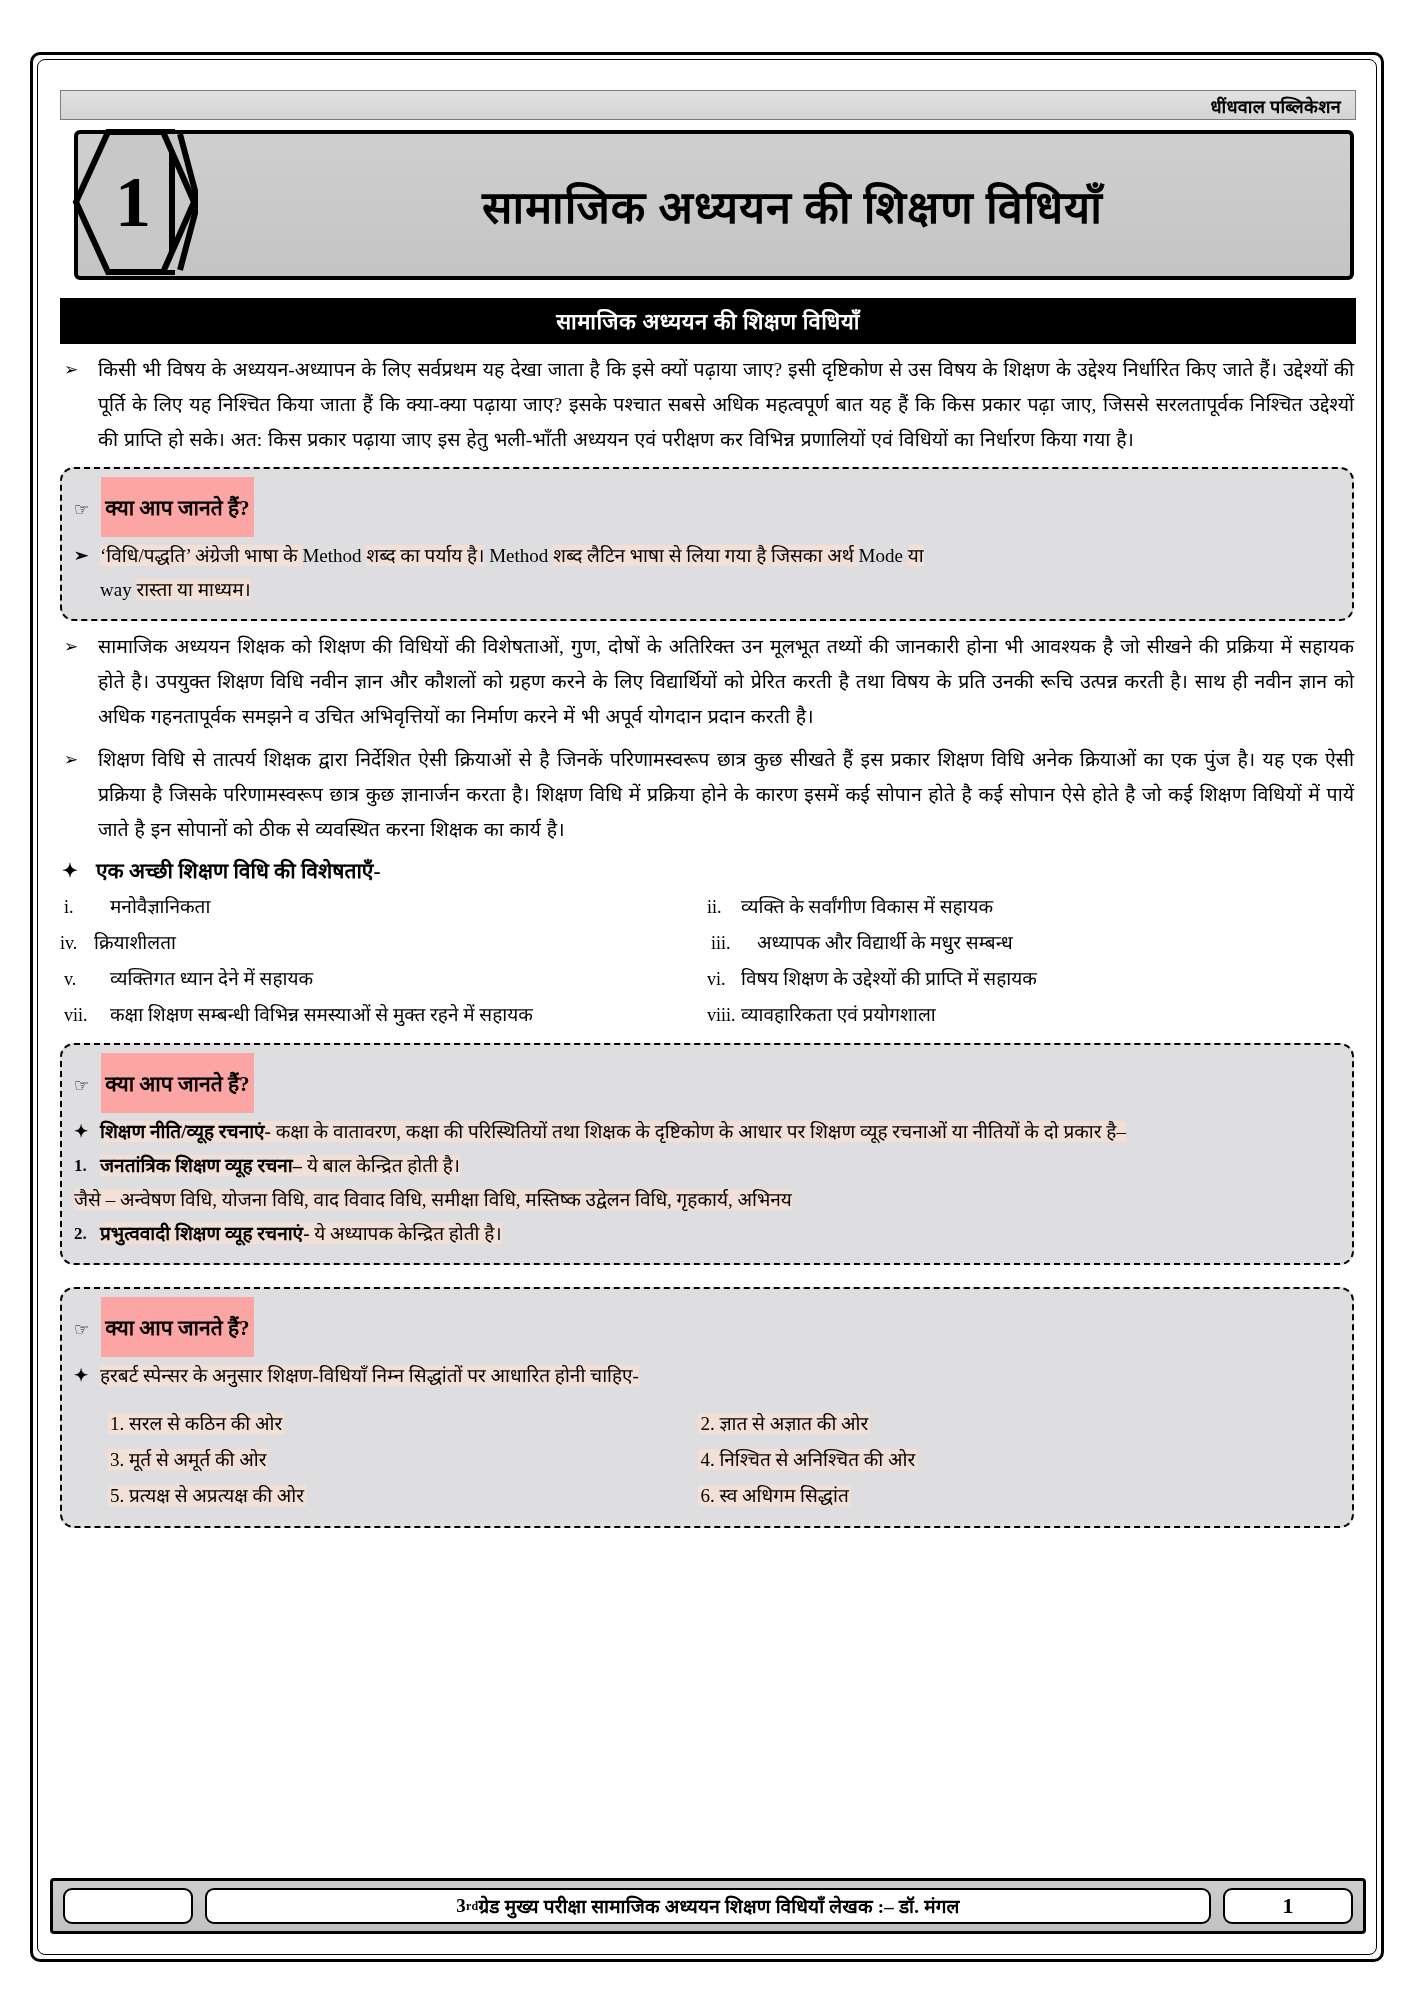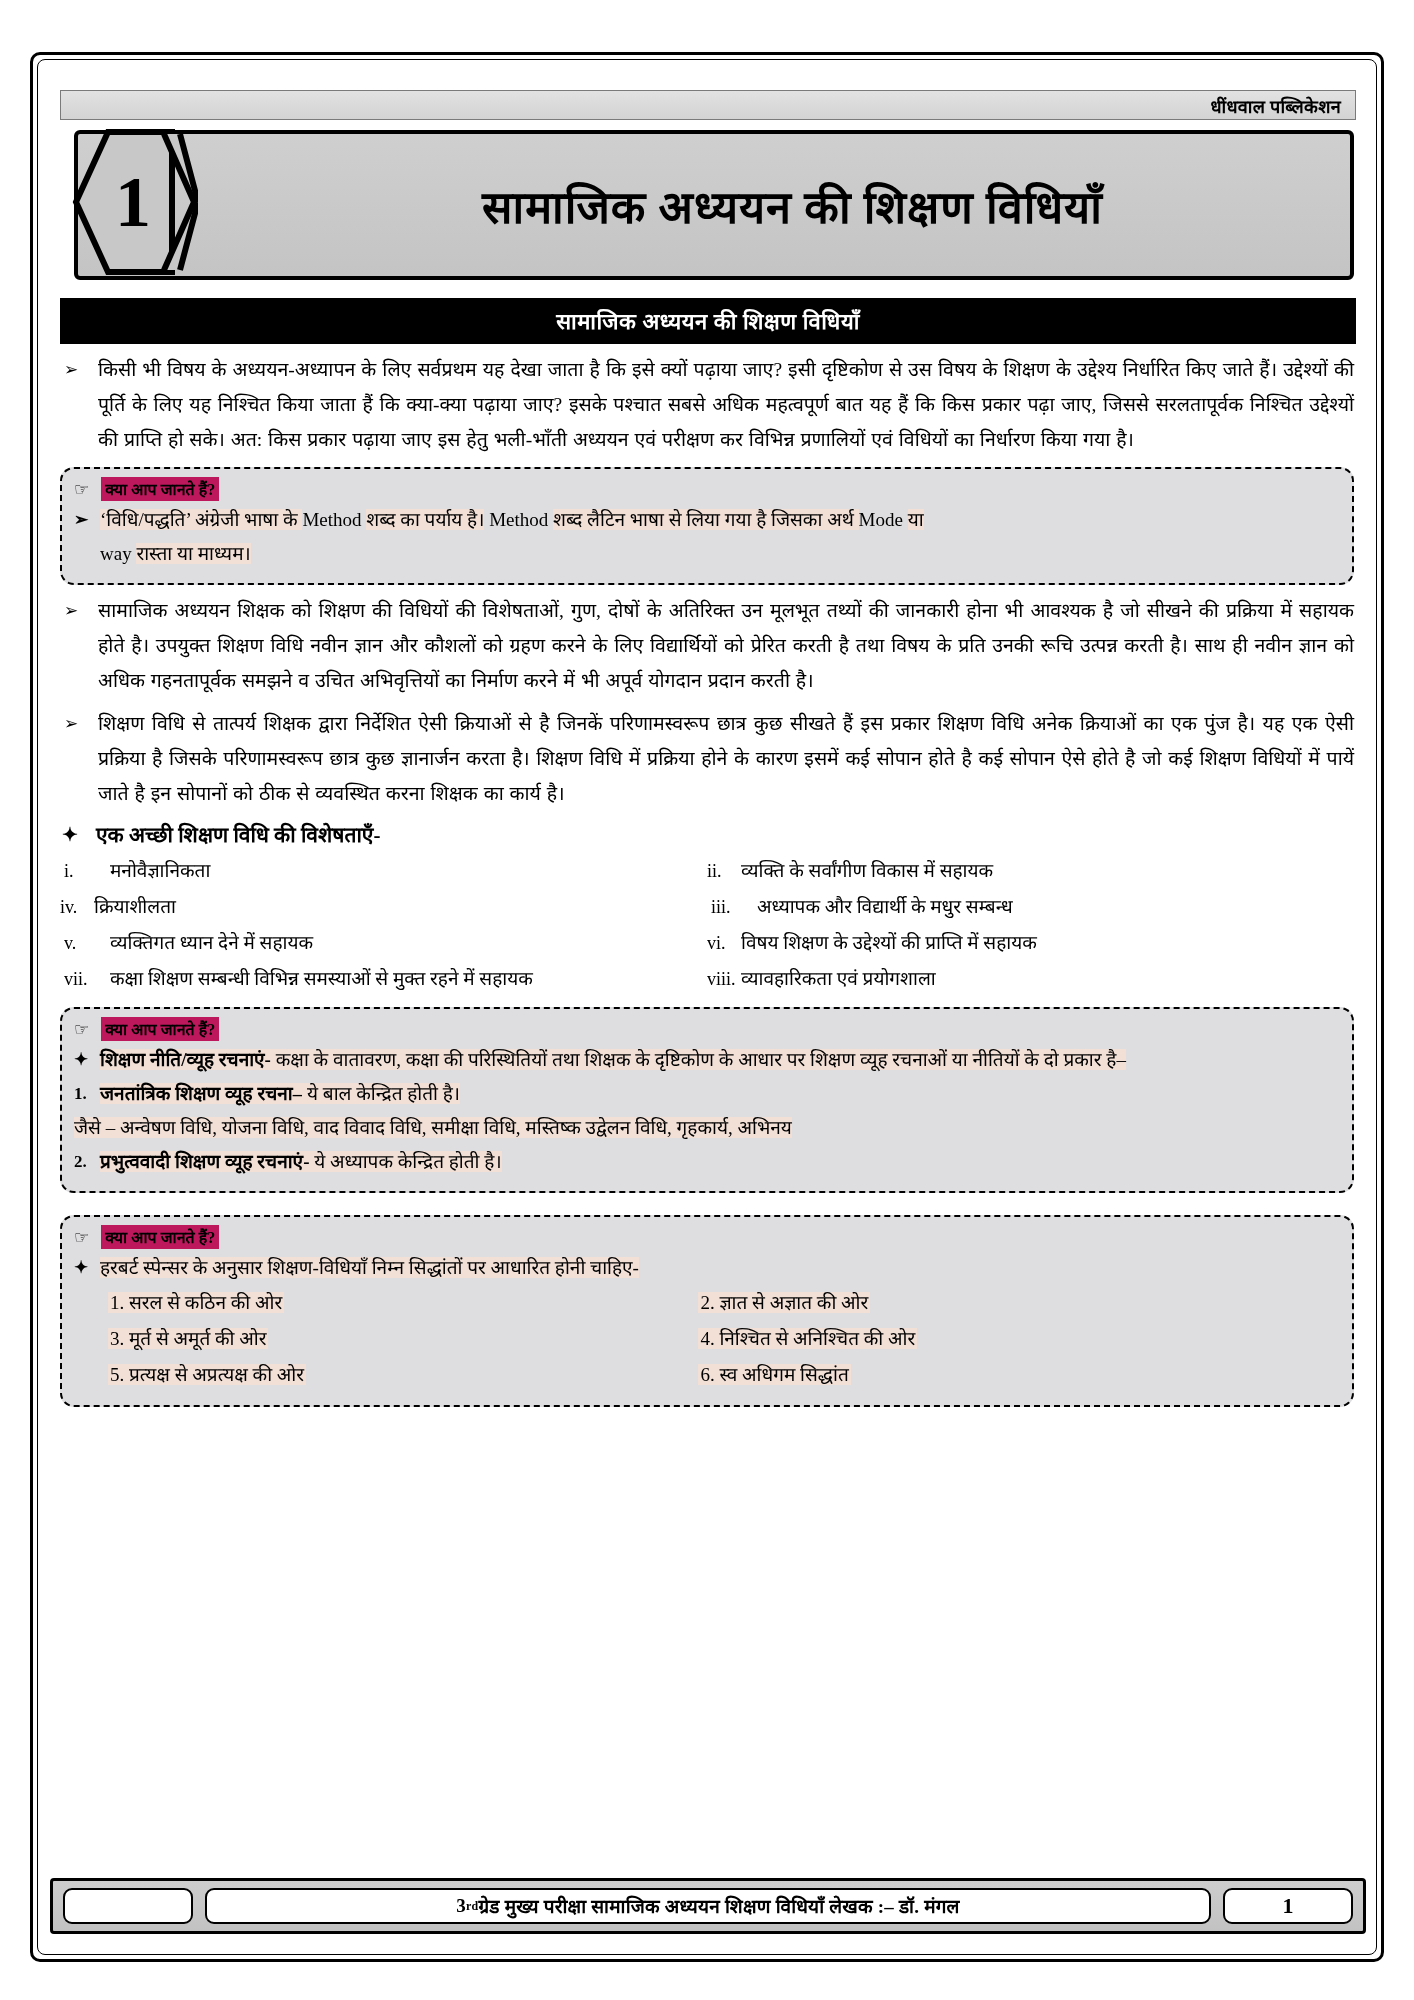--- a/index.html
+++ b/index.html
@@ -173,24 +173,24 @@
     display: flex;
     align-items: baseline;
     gap: 12px;
     margin-bottom: 2px;
   }
   .dyk-head .hand {
     font-size: 17px;
     line-height: 20px;
   }
   .dyk-head .hl {
-    font-size: 16px;
-    font-weight: bold;
-    background: #be185d;
-    padding: 1px 4px;
+    font-size: 21px;
+    font-weight: bold;
+    background: #fca5a5;
+    padding: 16px 4px;
   }
   .dyk-row {
     display: flex;
     font-size: 19px;
     line-height: 34px;
   }
   .dyk-row .mk {
     flex: 0 0 26px;
     font-size: 17px;
     font-weight: bold;
@@ -231,20 +231,21 @@
   .feat-item.rcol .rn { flex: 0 0 34px; padding-left: 0; }
   .feat-item .tx { flex: 1 1 auto; }
 
   
   .prin-grid {
     display: grid;
     grid-template-columns: 48% 52%;
     margin-left: 34px;
     font-size: 19px;
     line-height: 36px;
+    margin-top: 13px;
   }
   .prin-item span { background: #f2e0d7; padding: 0 2px; }
 
   
   .footer {
     position: absolute;
     left: 50px;
     top: 1878px;
     width: 1316px;
     height: 56px;

